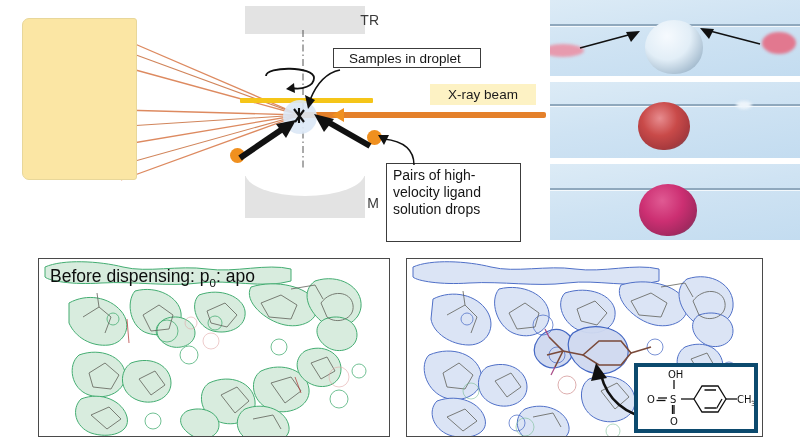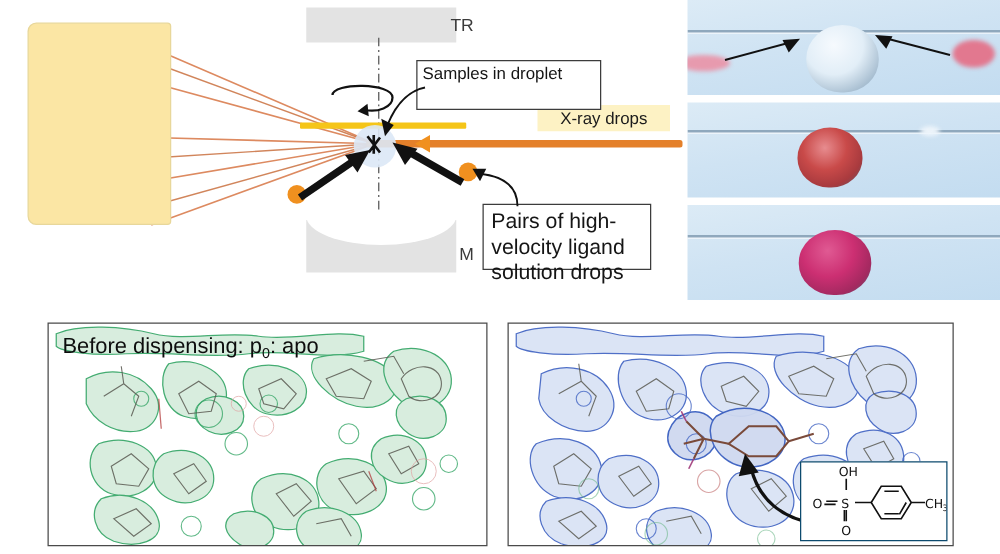--- a/index.html
+++ b/index.html
@@ -10,24 +10,24 @@
   
   .abs{position:absolute;}
 
   
   #schematic{position:absolute;left:0;top:0;width:550px;height:243px;}
 
   .detector-body{position:absolute;left:22px;top:18px;width:113px;height:160px;
       background:#fbe6a4;border:1px solid #e8d79a;border-radius:7px 3px 3px 7px;}
   .callout{position:absolute;background:#ffffff;border:1px solid #3c3c3c;
       box-sizing:border-box;line-height:1.22;color:#151515;}
-  #samples-label{left:333px;top:48px;width:148px;height:40px;padding:2px 0 0 4px;
+  #samples-label{left:333px;top:48px;width:148px;height:20px;padding:2px 0 0 15px;
       font-size:13.5px;white-space:nowrap;}
-  #drops-label{left:386px;top:163px;width:135px;height:53px;padding:3px 0 0 6px;
-      font-size:17px;}
+  #drops-label{left:386px;top:163px;width:135px;height:79px;padding:3px 0 0 6px;
+      font-size:14px;}
 
   .gray-box{position:absolute;background:#e3e3e3;color:#3a3a3a;
       font-size:14px;display:flex;align-items:center;justify-content:flex-end;}
   #tr-box{left:245px;top:6px;width:120px;height:28px;}
   #tr-box span{transform:translateX(14px);}
   #m-box{left:245px;top:176px;width:120px;height:42px;}
   #m-box span{transform:translate(14px,6px);}
   #m-concave{position:absolute;left:245px;top:170px;width:120px;height:26px;
       background:#ffffff;border-radius:0 0 62px 62px/0 0 24px 24px;}
 
@@ -65,21 +65,21 @@
       overflow:hidden;}
   #panel-left{left:38px;top:258px;width:350px;height:177px;}
   #panel-right{left:406px;top:258px;width:355px;height:177px;}
   .dtitle{position:absolute;left:11px;top:7px;font-size:17.5px;color:#0d0d0d;
       white-space:nowrap;z-index:6;}
   .dtitle sub{font-size:11.5px;}
 
   .mapsvg{position:absolute;left:0;top:0;width:100%;height:100%;}
 
   #chem-inset{position:absolute;right:4px;bottom:3px;width:116px;height:62px;
-      background:#ffffff;border:1px solid #0c4a6e;z-index:7;}
+      background:#ffffff;border:4px solid #0c4a6e;z-index:7;}
 </style>
 </head>
 <body>
 
 <div class="fig">
 
   <div id="schematic">
 
     <svg class="abs" style="left:0;top:0;width:550px;height:243px;">
       <g stroke="#dd8a60" stroke-width="1.3" fill="none">
@@ -115,21 +115,21 @@
       <span>M</span>
     </div>
     <div id="m-concave"></div>
 
     <div id="holder-bar"></div>
 
     <div id="beam-line"></div>
     <svg class="abs" style="left:330px;top:106px;width:20px;height:18px;">
       <path d="M14,2 L14,16 L2,9 Z" fill="#f0901f"></path>
     </svg>
-    <div id="beam-label">X-ray drops</div>
+    <div id="beam-label">X-ray beam</div>
 
     <div id="droplet"></div>
     <svg id="crystal" viewBox="0 0 15 16">
       <path d="M2,1 L12,14 M12,2 L3,14 M7,0 L7,15" stroke="#111" stroke-width="2.1" fill="none"></path>
     </svg>
 
     <div class="callout" id="samples-label">
       <span>Samples in droplet</span>
     </div>
     <svg class="abs" style="left:296px;top:68px;width:48px;height:44px;">

